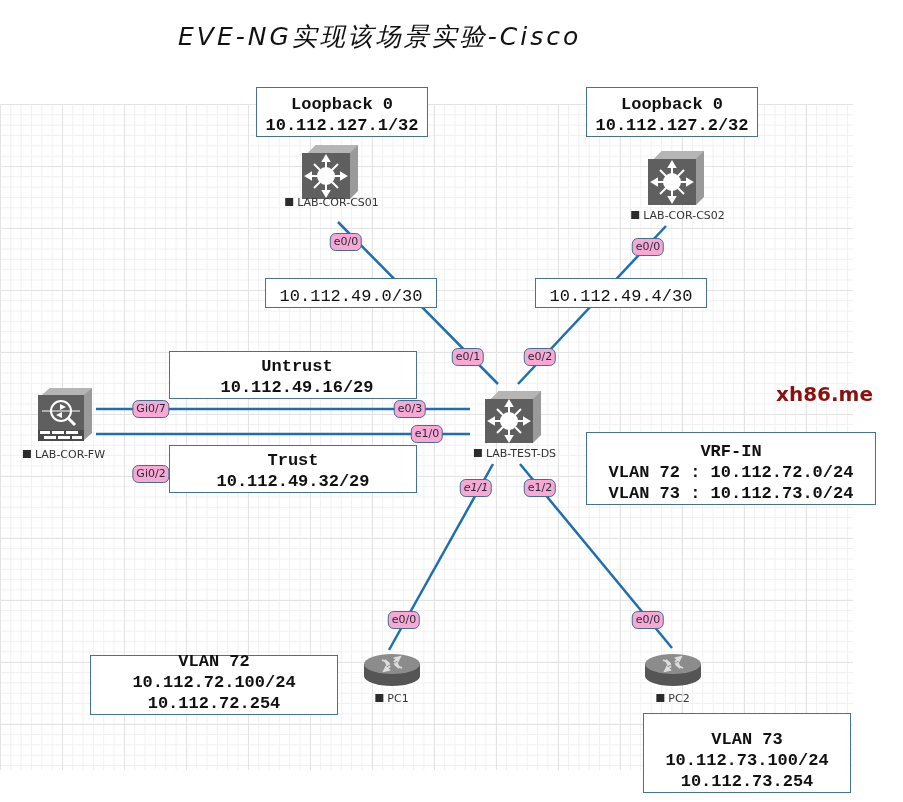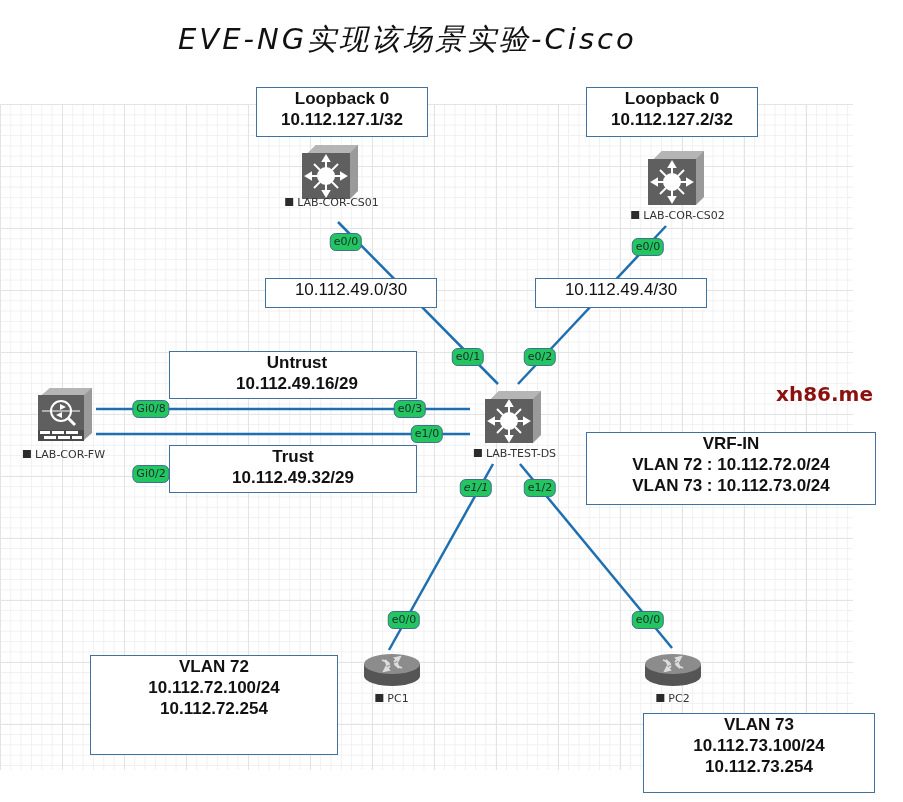--- a/index.html
+++ b/index.html
@@ -1,42 +1,42 @@
 <!DOCTYPE html>
 <html><head>
 <meta charset="utf-8">
 <style>
   html, body { margin: 0; padding: 0; background: #ffffff; }
   body { width: 903px; height: 802px; position: relative; overflow: hidden; font-family: "Liberation Sans", "DejaVu Sans", sans-serif; }
   #title {
     position: absolute; left: 178px; top: 20px; width: 470px; height: 40px;
-    font-family: "DejaVu Sans", sans-serif; font-style: italic; font-size: 29px; letter-spacing: 3px;
+    font-family: "DejaVu Sans", sans-serif; font-style: italic; font-size: 25px; letter-spacing: 3px;
     color: #111; white-space: nowrap;
   }
   #grid {
     position: absolute; left: 0; top: 104px; width: 853px; height: 666px;
     background-color: #ffffff;
     background-image:
       linear-gradient(to right, #e3e3e3 1px, transparent 1px),
       linear-gradient(to bottom, #e3e3e3 1px, transparent 1px),
       linear-gradient(to right, #f0f0f0 1px, transparent 1px),
       linear-gradient(to bottom, #f0f0f0 1px, transparent 1px);
     background-size: 62px 62px, 62px 62px, 10.33px 10.33px, 10.33px 10.33px;
   }
   svg#links { position: absolute; left: 0; top: 0; width: 903px; height: 802px; }
   .box {
     position: absolute; background: #fff; border: 1.5px solid #41719c;
     box-sizing: border-box; text-align: center; color: #111;
-    font-family: Liberation Sans, sans-serif; font-weight: bold; font-size: 17px; line-height: 21px;
-    display: flex; flex-direction: column; justify-content: flex-start;
+    font-family: Liberation Mono, monospace; font-weight: bold; font-size: 17px; line-height: 21px;
+    display: flex; flex-direction: column; justify-content: flex-end;
   }
   .box.plain { font-weight: normal; font-size: 17px; }
   .box div { white-space: nowrap; }
   .port {
-    position: absolute; height: 16px; padding: 0 3px; background: #22c55e;
+    position: absolute; height: 16px; padding: 0 3px; background: #f9a8d4;
     border: 1.5px solid #3f6f92; border-radius: 6px; font-size: 11px; line-height: 16px;
     color: #1c2a36; font-family: "DejaVu Sans", sans-serif; box-sizing: content-box;
     transform: translate(-50%, -50%); white-space: nowrap;
   }
   .node { position: absolute; }
   .node-label {
     position: absolute; font-size: 11px; color: #333; white-space: nowrap;
     font-family: "DejaVu Sans", sans-serif; transform: translateX(-50%);
   }
   .node-label .sq { display: inline-block; width: 8px; height: 8px; background: #2b2b2b; margin-right: 4px; vertical-align: 0px; }
@@ -87,26 +87,26 @@
   <div>Trust</div>
   <div>10.112.49.32/29</div>
 </div>
 
 <div class="box" style="left:586px;top:432px;width:290px;height:73px;">
   <div>VRF-IN</div>
   <div>VLAN 72 : 10.112.72.0/24</div>
   <div>VLAN 73 : 10.112.73.0/24</div>
 </div>
 
-<div class="box" style="left:90px;top:655px;width:248px;height:100px;">
+<div class="box" style="left:90px;top:655px;width:248px;height:60px;">
   <div>VLAN 72</div>
   <div>10.112.72.100/24</div>
   <div>10.112.72.254</div>
 </div>
-<div class="box" style="left:643px;top:713px;width:232px;height:80px;">
+<div class="box" style="left:643px;top:713px;width:208px;height:80px;">
   <div>VLAN 73</div>
   <div>10.112.73.100/24</div>
   <div>10.112.73.254</div>
 </div>
 
 <div class="node" style="left:302px;top:143px;width:58px;height:58px;">
   <svg width="58" height="58">
     <polygon points="6,10 14,2 56,2 56,48 48,56 48,10" fill="#9a9a9a"></polygon>
     <polygon points="6,10 14,2 56,2 48,10" fill="#b5b5b5"></polygon>
     <rect x="0" y="10" width="48" height="46" fill="#5f5f5f"></rect>
@@ -235,20 +235,20 @@
   </svg>
 </div>
 <div class="node-label" style="left:673px;top:692px;"><span class="sq"></span><span>PC2</span></div>
 
 <div class="port" style="left:346px;top:242px;">e0/0</div>
 <div class="port" style="left:648px;top:247px;">e0/0</div>
 <div class="port" style="left:468px;top:357px;">e0/1</div>
 <div class="port" style="left:540px;top:357px;">e0/2</div>
 <div class="port" style="left:410px;top:409px;">e0/3</div>
 <div class="port" style="left:410px;top:434px;margin-left:17px;">e1/0</div>
-<div class="port" style="left:151px;top:409px;">Gi0/8</div>
+<div class="port" style="left:151px;top:409px;">Gi0/7</div>
 <div class="port" style="left:151px;top:434px;margin-top:40px;">Gi0/2</div>
 <div class="port" style="left:476px;top:488px;font-style:italic;">e1/1</div>
 <div class="port" style="left:540px;top:488px;">e1/2</div>
 <div class="port" style="left:404px;top:620px;">e0/0</div>
 <div class="port" style="left:648px;top:620px;">e0/0</div>
 
 <div id="watermark">xh86.me</div>
 
 </body></html>

